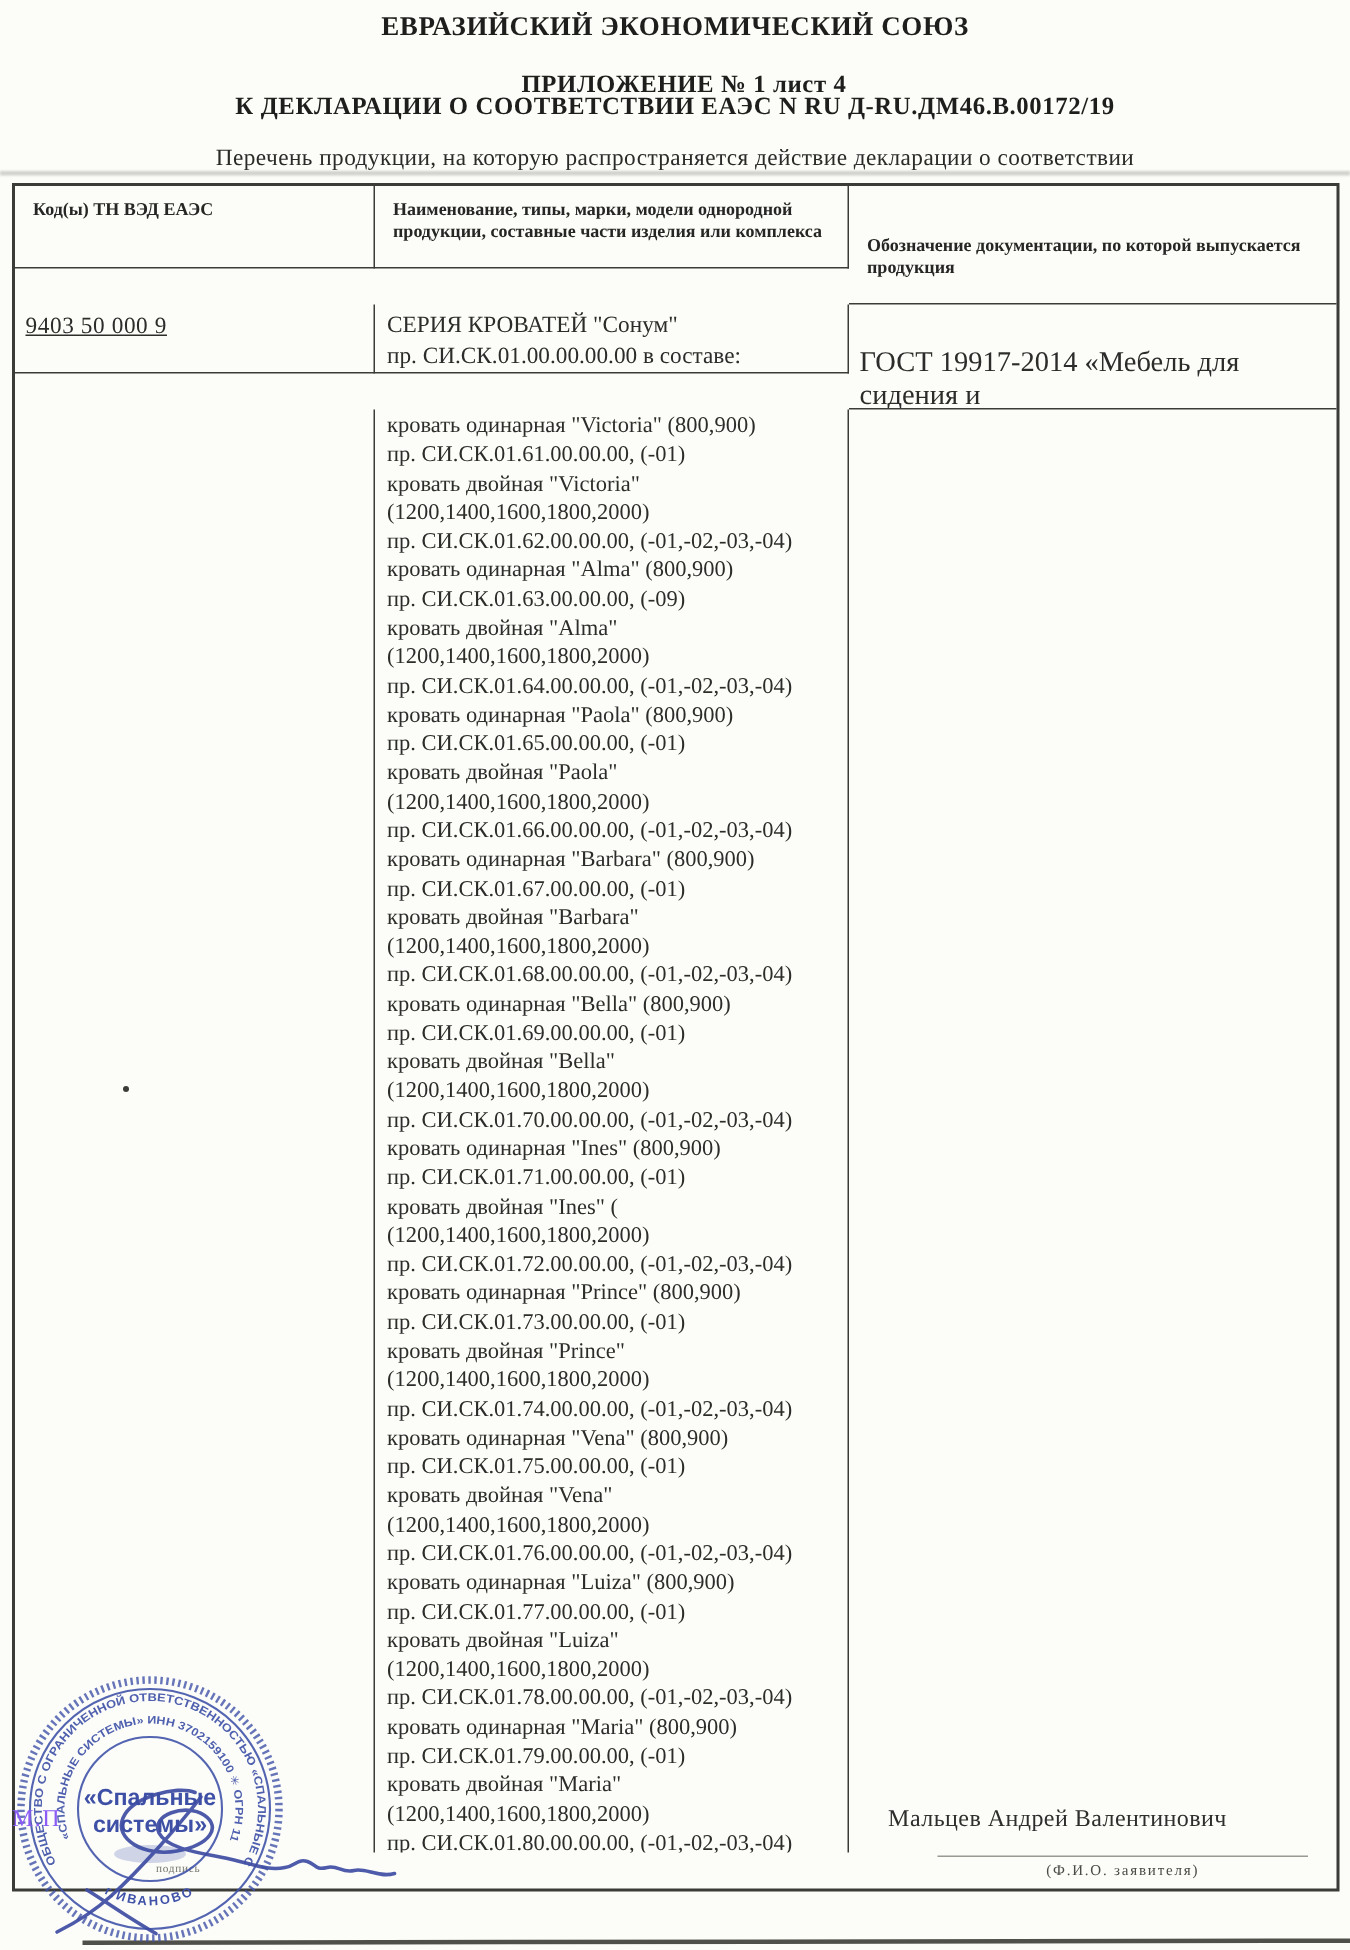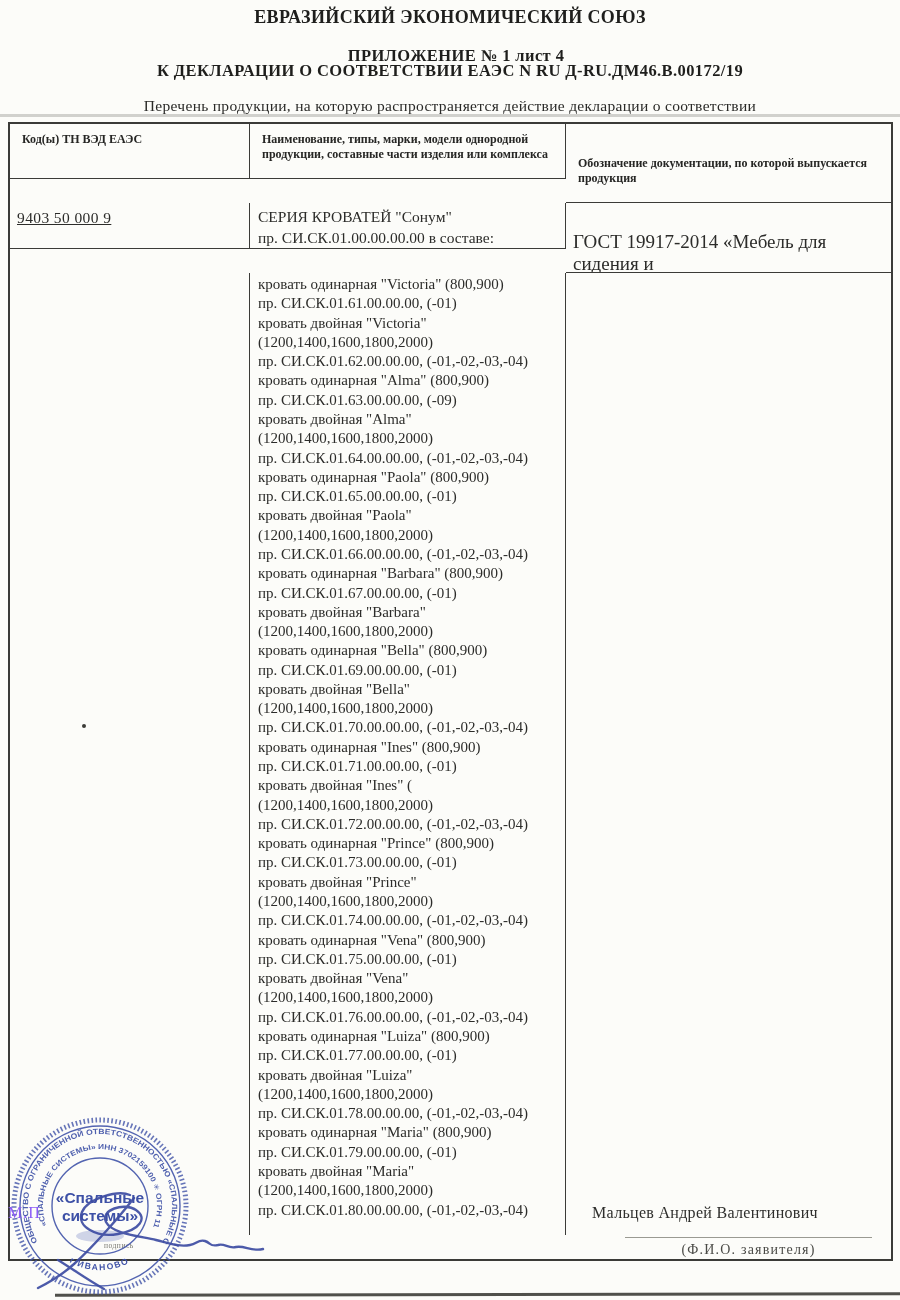--- a/index.html
+++ b/index.html
@@ -35,21 +35,21 @@
   
   .mp{position:absolute;left:8px;top:1204px;font-size:16px;color:#8b5cf6;
     letter-spacing:1px;z-index:3;}
   .sig-caption{position:absolute;left:104px;top:1241px;font-size:7.5px;
     color:#75756d;z-index:1;letter-spacing:.5px;}
   .name{position:absolute;left:555px;top:1204px;width:300px;text-align:center;
     font-size:16px;color:#2e2e2c;letter-spacing:.3px;}
   .name-line{position:absolute;left:625px;top:1237px;width:247px;
     border-top:1.2px solid #9a9a92;}
   .name-caption{position:absolute;left:625px;top:1242px;width:247px;
-    text-align:center;font-size:14px;color:#4a4a46;letter-spacing:1.2px;}
+    text-align:center;font-size:10px;color:#4a4a46;letter-spacing:1.2px;}
   .dot-artifact{position:absolute;left:82px;top:724px;width:4px;height:4px;
     border-radius:50%;background:#3c3c38;}
   .scan-bottom{position:absolute;left:55px;top:1293px;width:845px;height:3px;
     background:#50504b;transform:rotate(-.1deg);}
   .stamp-svg{position:absolute;left:2px;top:1114px;z-index:2;}
   .sig-svg{position:absolute;left:22px;top:1148px;z-index:4;}
   .stamp-text{font-family:"Liberation Sans","DejaVu Sans",sans-serif;}
 </style>
 </head>
 <body>
@@ -91,20 +91,21 @@
         <div class="ln">пр. СИ.СК.01.64.00.00.00, (-01,-02,-03,-04)</div>
         <div class="ln">кровать одинарная "Paola" (800,900)</div>
         <div class="ln">пр. СИ.СК.01.65.00.00.00, (-01)</div>
         <div class="ln">кровать двойная "Paola"</div>
         <div class="ln">(1200,1400,1600,1800,2000)</div>
         <div class="ln">пр. СИ.СК.01.66.00.00.00, (-01,-02,-03,-04)</div>
         <div class="ln">кровать одинарная "Barbara" (800,900)</div>
         <div class="ln">пр. СИ.СК.01.67.00.00.00, (-01)</div>
         <div class="ln">кровать двойная "Barbara"</div>
         <div class="ln">(1200,1400,1600,1800,2000)</div>
+        <div class="ln">пр. СИ.СК.01.68.00.00.00, (-01,-02,-03,-04)</div>
         <div class="ln">кровать одинарная "Bella" (800,900)</div>
         <div class="ln">пр. СИ.СК.01.69.00.00.00, (-01)</div>
         <div class="ln">кровать двойная "Bella"</div>
         <div class="ln">(1200,1400,1600,1800,2000)</div>
         <div class="ln">пр. СИ.СК.01.70.00.00.00, (-01,-02,-03,-04)</div>
         <div class="ln">кровать одинарная "Ines" (800,900)</div>
         <div class="ln">пр. СИ.СК.01.71.00.00.00, (-01)</div>
         <div class="ln">кровать двойная "Ines" (</div>
         <div class="ln">(1200,1400,1600,1800,2000)</div>
         <div class="ln">пр. СИ.СК.01.72.00.00.00, (-01,-02,-03,-04)</div>

